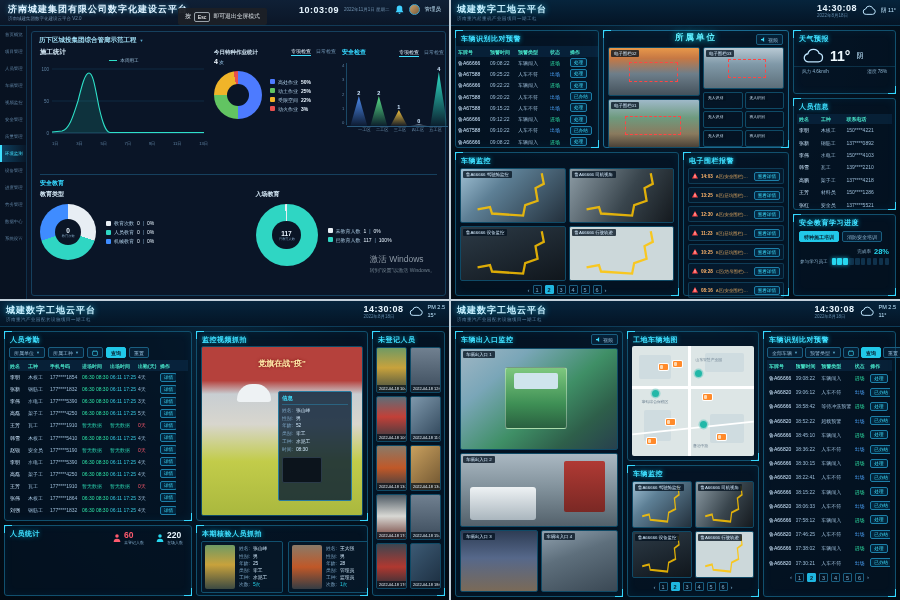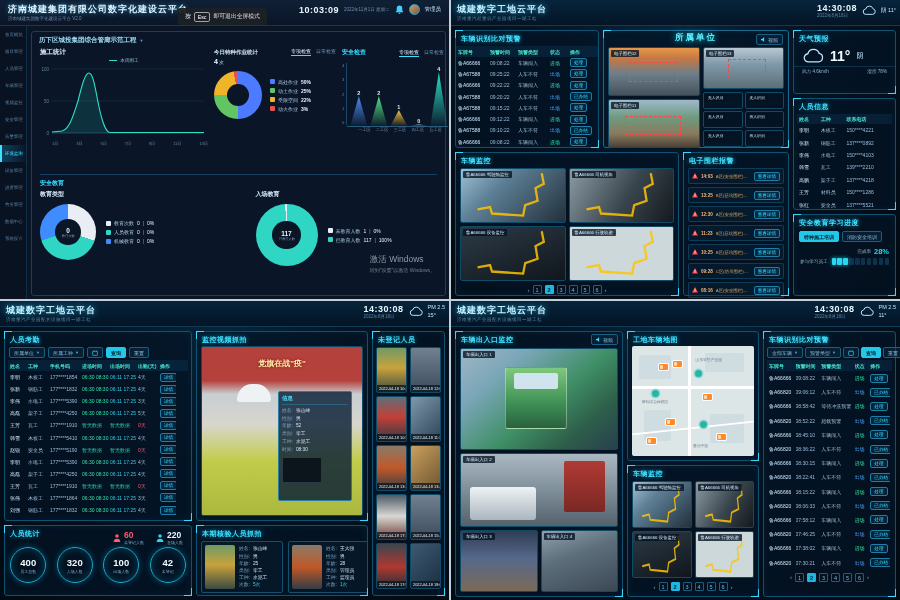--- a/index.html
+++ b/index.html
@@ -906,38 +906,20 @@
         <svg width="8" height="8" viewBox="0 0 10 10">
             <circle cx="5" cy="2.6" r="2.2" fill="#27d8f0"></circle>
             <path d="M.8 10a4.2 4.2 0 0 1 8.4 0z" fill="#27d8f0"></path>
           </svg>
         <div>
             <div class="mv" style="color:#e8f6ff">220</div>
             <div class="ml">在场人数</div>
           </div>
       </div>
     </div>
-    <div style="display:flex;justify-content:space-around;align-items:center;margin-top:6px">
-        <div class="circ">
-        <span class="cv">400</span>
-        <span class="cl">员工总数</span>
-      </div>
-        <div class="circ">
-        <span class="cv">320</span>
-        <span class="cl">入场人数</span>
-      </div>
-        <div class="circ">
-        <span class="cv">100</span>
-        <span class="cl">出场人数</span>
-      </div>
-        <div class="circ">
-        <span class="cv">42</span>
-        <span class="cl">未登记</span>
-      </div>
-      </div>
   </div>
 
   <div class="pnl" style="left:196px;top:30px;width:172px;height:190px">
     <div class="pt">监控视频抓拍</div>
     <div class="feed" style="position:absolute;left:4px;top:14px;right:4px;bottom:4px;background:linear-gradient(180deg,#b5413c 0%,#b5413c 20%,#c8ced2 28%,#d8d6ce 46%,#c2cc4a 68%,#aab83e 100%)">
       <div style="position:absolute;left:0;top:0;right:0;height:20%;display:flex;align-items:center;justify-content:center;font-size:8px;font-weight:bold;color:#ffe9a8;text-shadow:0 0 3px #7a1410">党旗在战"疫"</div>
       <div style="position:absolute;left:22%;top:22%;width:34px;height:18px;border-radius:17px 17px 3px 3px;background:#eef2f4"></div>
       <div style="position:absolute;right:10px;top:26%;width:74px;height:110px;background:rgba(10,30,52,.82);border:1px solid #2a7ca0;border-radius:2px;padding:3px">
         <div style="font-size:5.5px;color:#3fe0ff;font-weight:bold;border-bottom:1px solid rgba(42,124,160,.6);padding-bottom:2px;margin-bottom:2px">信息</div>
         <div>

